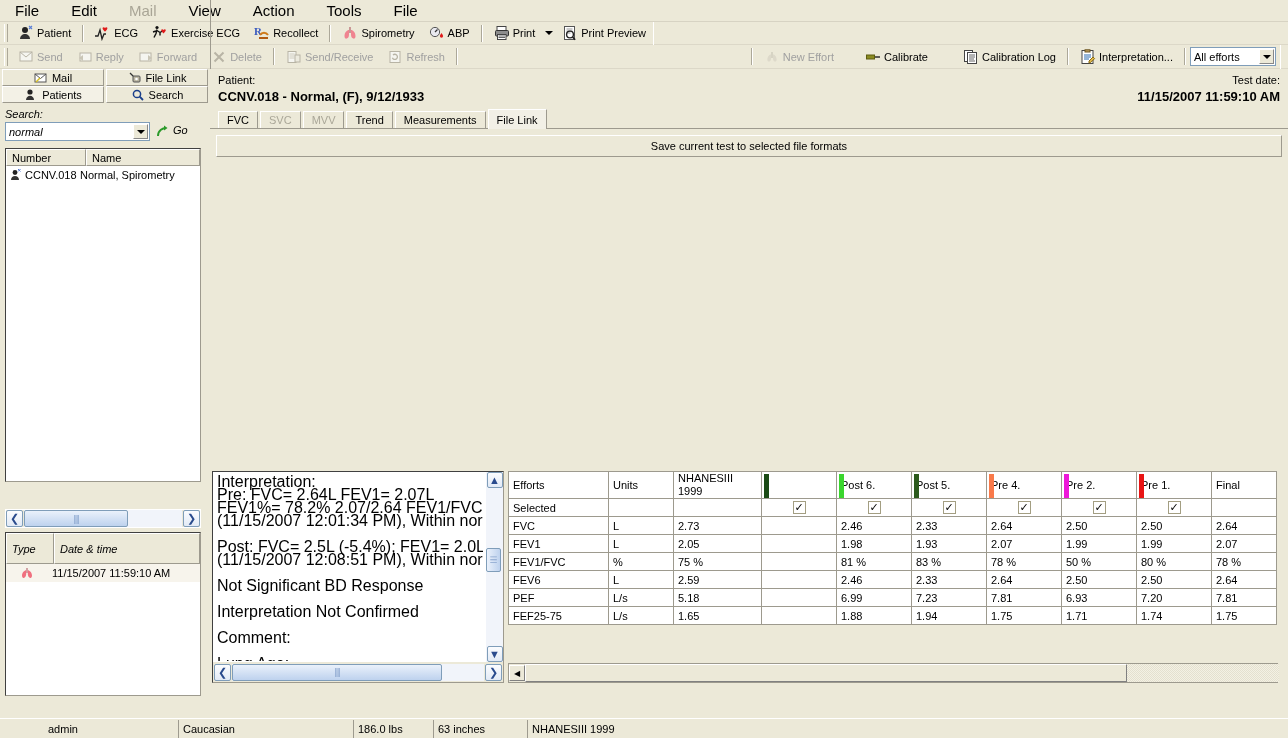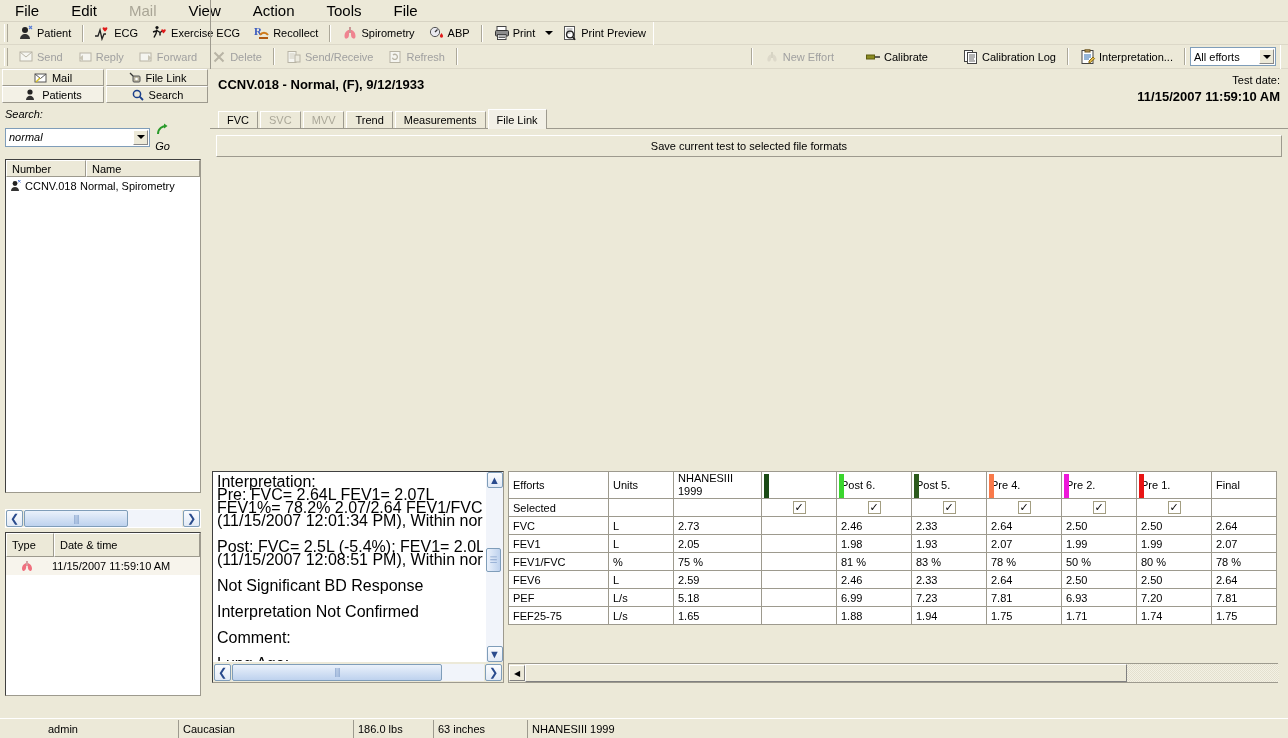--- a/index.html
+++ b/index.html
@@ -101,21 +101,21 @@
     font-style: italic;
   }
   .lp-label { font-size: 11px; margin-bottom: 2px; }
   .srow { display: flex; align-items: center; gap: 5px; }
   .sinput {
     width: 145px; height: 19px; background: #fff;
     border: 1px solid #7f9db9; display: flex; align-items: center;
     padding-left: 3px; font-size: 11px;
   }
   .sinput .lbl { flex: 1; }
-  .golink { display: flex; align-items: center; gap: 3px; font-size: 11px; flex-direction: column; }
+  .golink { display: flex; align-items: flex-start; gap: 3px; font-size: 11px; }
 
   .list-box {
     margin: 7px 5px 0 5px; width: 196px; height: 334px;
     background: #fff; border: 1px solid #9d9a8e;
     border-top-color: #404040; border-left-color: #404040;
     overflow: hidden;
   }
   .lh-row { display: flex; height: 17px; }
   .lh-cell {
     background: #ece9d8; border: 1px solid #fff;
@@ -146,21 +146,21 @@
     display: flex; align-items: center; justify-content: center;
     color: #8ca7cf; font-size: 9px; letter-spacing: -1px;
   }
 
   .type-box {
     position: absolute; left: 5px; width: 196px;
     background: #fff; border: 1px solid #9d9a8e;
     border-top-color: #404040; border-left-color: #404040;
     overflow: hidden;
   }
-  .tt-row { display: flex; height: 24px; }
+  .tt-row { display: flex; height: 31px; font-style: italic; }
   .tt-cell {
     background: #ece9d8; border: 1px solid #fff;
     border-right-color: #9d9a8e; border-bottom-color: #9d9a8e;
     font-size: 11px; padding-left: 5px; display: flex; align-items: center;
   }
   .td-row { display: flex; height: 18px; align-items: center; font-size: 11px; background: #f7f4ec; }
   .td-row .c1 { width: 42px; display: flex; align-items: center; justify-content: center; }
   .td-row .c2 { flex: 1; padding-left: 4px; }
 
   
@@ -632,20 +632,21 @@
           <div class="c2">11/15/2007 11:59:10 AM</div>
         </div>
       </div>
     </div>
 
     <div class="vsep-main"></div>
 
     <div class="mainpane">
 
       <div class="patient-hdr">
+        <div class="p-small">Patient:</div>
         <div class="p-big">CCNV.018 - Normal, (F), 9/12/1933</div>
         <div class="td-wrap">
           <div class="td-small">Test date:</div>
           <div class="td-big">11/15/2007 11:59:10 AM</div>
         </div>
       </div>
 
       <div class="mtabs">
         <div class="mtab">FVC</div>
         <div class="mtab disabled">SVC</div>

